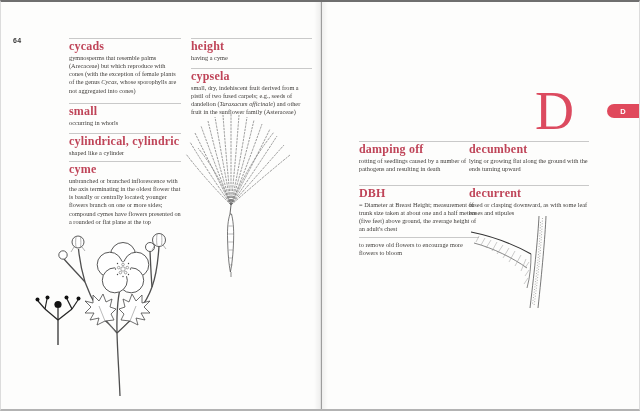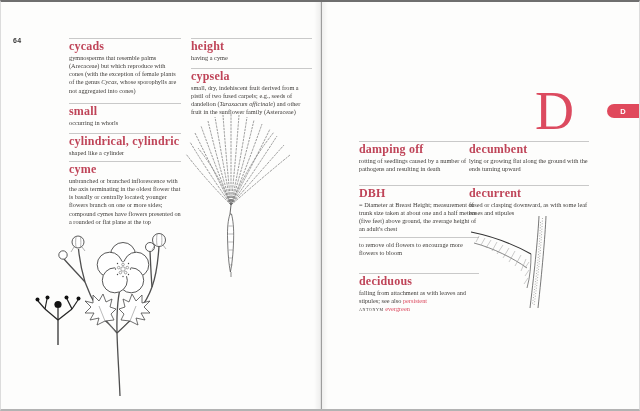--- a/index.html
+++ b/index.html
@@ -207,25 +207,20 @@
     </div>
     <div class="entry" style="top:183px">
       <div class="rule"></div>
       <h3 class="term">DBH</h3>
       <p class="def"><span>= Diameter at Breast Height; measurement of trunk size taken at about one and a half meters (five feet) above ground, the average height of an adult's chest</span></p>
     </div>
     <div class="entry" style="top:235px">
       <div class="rule"></div>
       <p class="def"><span>to remove old flowers to encourage more flowers to bloom</span></p>
     </div>
-    <div class="entry" style="top:271px">
-      <div class="rule"></div>
-      <h3 class="term">deciduous</h3>
-      <p class="def"><span>falling from attachment as with leaves and stipules; see also </span><span class="seg-red">persistent</span><br><span class="seg-sc">antonym</span><span> </span><span class="seg-red">evergreen</span></p>
-    </div>
   </div>
 
   <div class="col" id="col-r2">
     <div class="entry" style="top:139px">
       <div class="rule"></div>
       <h3 class="term">decumbent</h3>
       <p class="def"><span>lying or growing flat along the ground with the ends turning upward</span></p>
     </div>
     <div class="entry" style="top:183px">
       <div class="rule"></div>

